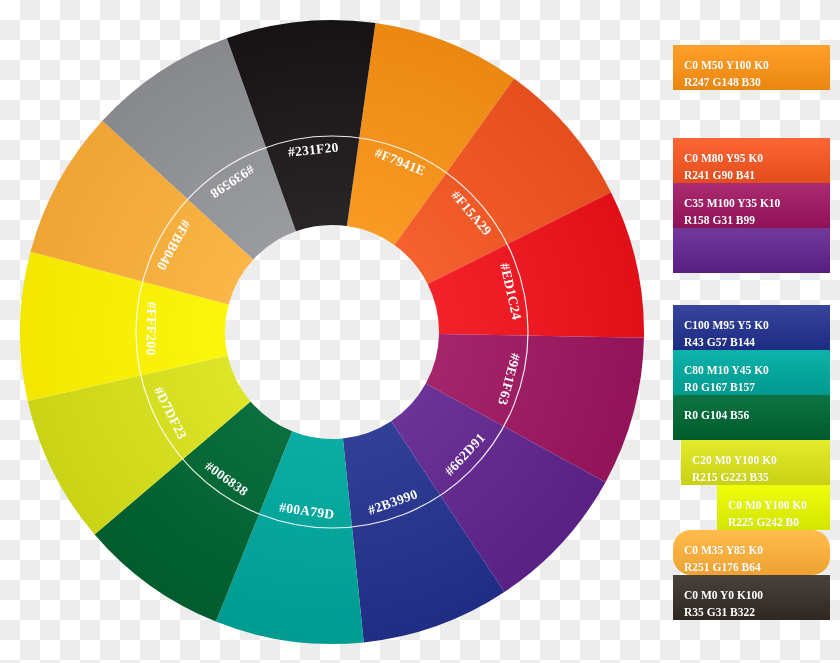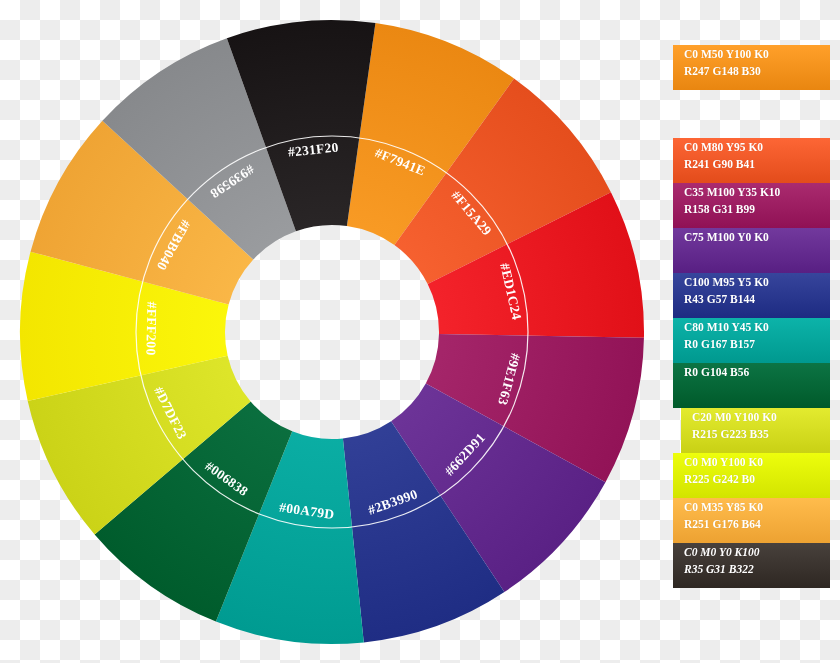--- a/index.html
+++ b/index.html
@@ -46,21 +46,21 @@
   #legend {
     position: absolute;
     left: 673px;
     top: 45px;
     width: 157px;
   }
   .legend-row {
     position: relative;
     height: 45px;
     box-sizing: border-box;
-    padding: 1px 0 0 11px;
+    padding: 12px 0 0 11px;
     overflow: hidden;
   }
   .legend-line {
     display: block;
     font-family: "Liberation Serif", "DejaVu Serif", serif;
     font-size: 11.5px;
     font-weight: bold;
     line-height: 17px;
     color: #ffffff;
     white-space: nowrap;
@@ -182,44 +182,43 @@
       </div>
       <div class="legend-row" style="background: linear-gradient(rgb(253, 102, 53) 0%, rgb(227, 76, 27) 100%); margin-top: 48px;">
         <span class="legend-line">C0 M80 Y95 K0</span>
         <span class="legend-line">R241 G90 B41</span>
       </div>
       <div class="legend-row" style="background: linear-gradient(rgb(170, 43, 111) 0%, rgb(144, 17, 85) 100%);">
         <span class="legend-line">C35 M100 Y35 K10</span>
         <span class="legend-line">R158 G31 B99</span>
       </div>
       <div class="legend-row" style="background: linear-gradient(rgb(114, 57, 157) 0%, rgb(88, 31, 131) 100%);">
-        <span class="legend-line">C75 M100 Y0 K0</span>
-      </div>
-      <div class="legend-row" style="background: linear-gradient(rgb(55, 69, 156) 0%, rgb(29, 43, 130) 100%);">
+      </div>
+      <div class="legend-row" style="background: linear-gradient(rgb(55, 69, 156) 0%, rgb(29, 43, 130) 100%); margin-top: 32px;">
         <span class="legend-line">C100 M95 Y5 K0</span>
         <span class="legend-line">R43 G57 B144</span>
       </div>
       <div class="legend-row" style="background: linear-gradient(rgb(12, 179, 169) 0%, rgb(0, 153, 143) 100%);">
         <span class="legend-line">C80 M10 Y45 K0</span>
         <span class="legend-line">R0 G167 B157</span>
       </div>
       <div class="legend-row" style="background: linear-gradient(rgb(12, 116, 68) 0%, rgb(0, 90, 42) 100%);">
         <span class="legend-line">R0 G104 B56</span>
       </div>
       <div class="legend-row" style="background: linear-gradient(rgb(227, 235, 47) 0%, rgb(201, 209, 21) 100%); margin-left: 8px;">
         <span class="legend-line">C20 M0 Y100 K0</span>
         <span class="legend-line">R215 G223 B35</span>
       </div>
-      <div class="legend-row" style="background: linear-gradient(rgb(237, 254, 12) 0%, rgb(211, 228, 0) 100%);">
+      <div class="legend-row" style="background: linear-gradient(rgb(237, 254, 12) 0%, rgb(211, 228, 0) 100%); margin-left: 44px;">
         <span class="legend-line">C0 M0 Y100 K0</span>
         <span class="legend-line">R225 G242 B0</span>
       </div>
-      <div class="legend-row" style="background: linear-gradient(rgb(255, 188, 76) 0%, rgb(237, 162, 50) 100%);">
+      <div class="legend-row" style="background: linear-gradient(rgb(255, 188, 76) 0%, rgb(237, 162, 50) 100%); border-radius: 18px;">
         <span class="legend-line">C0 M35 Y85 K0</span>
         <span class="legend-line">R251 G176 B64</span>
       </div>
-      <div class="legend-row" style="background: linear-gradient(rgb(72, 65, 60) 0%, rgb(46, 39, 34) 100%); font-style: italic;">
+      <div class="legend-row" style="background: linear-gradient(rgb(72, 65, 60) 0%, rgb(46, 39, 34) 100%);">
         <span class="legend-line">C0 M0 Y0 K100</span>
         <span class="legend-line">R35 G31 B322</span>
       </div>
     </div>
 
 </div>
 
 </body></html>

